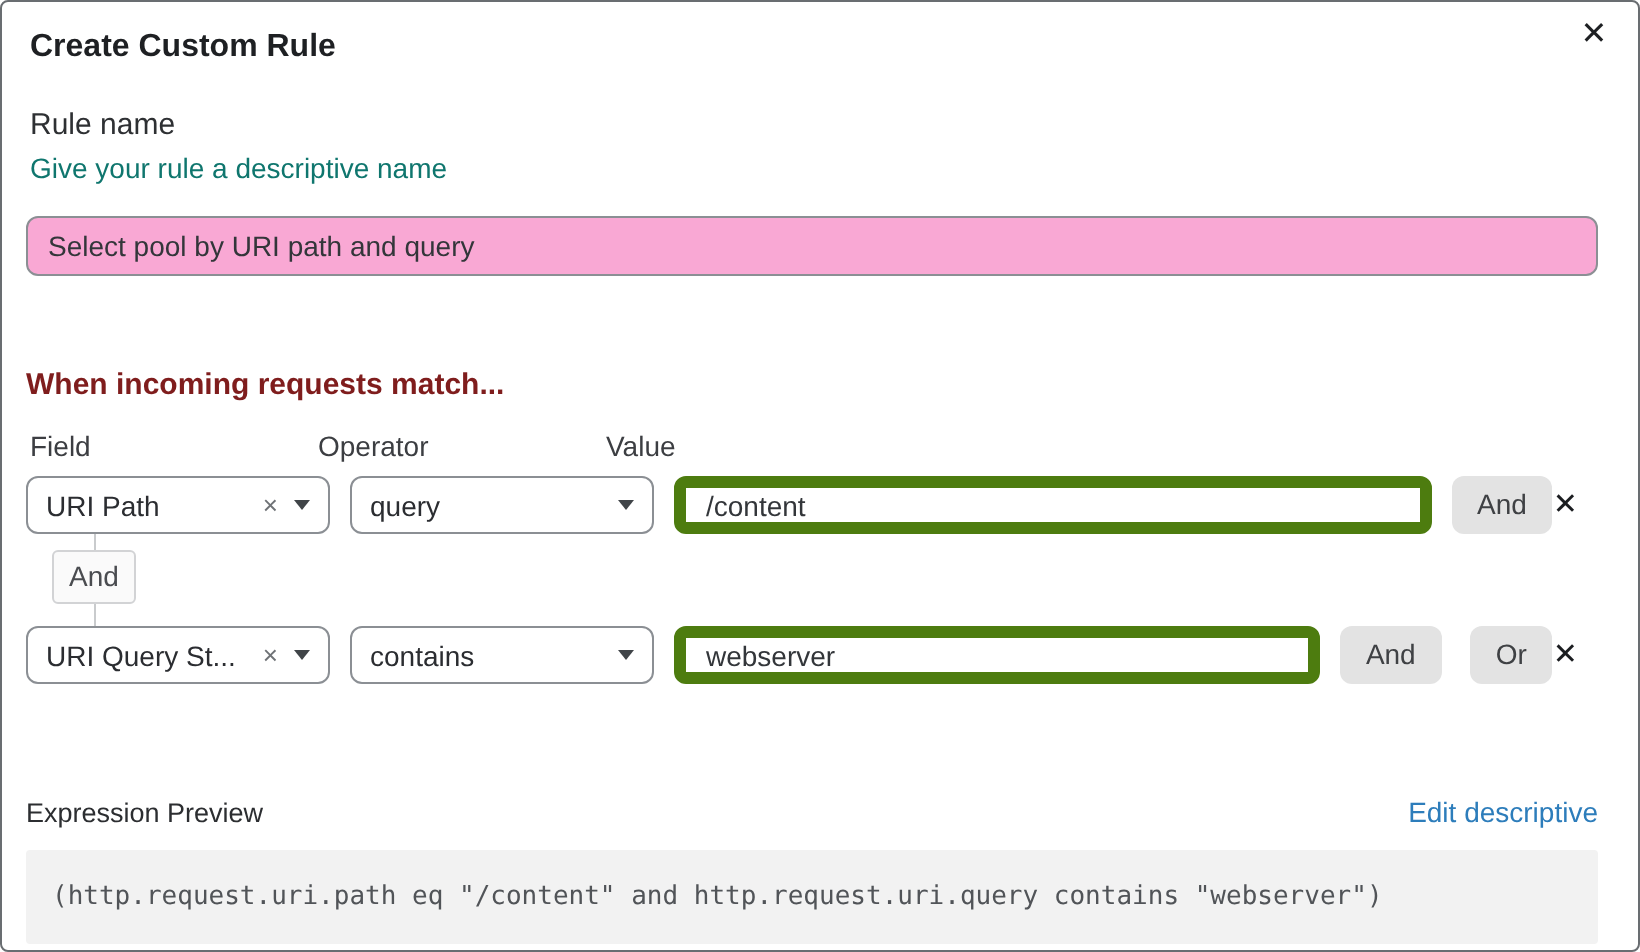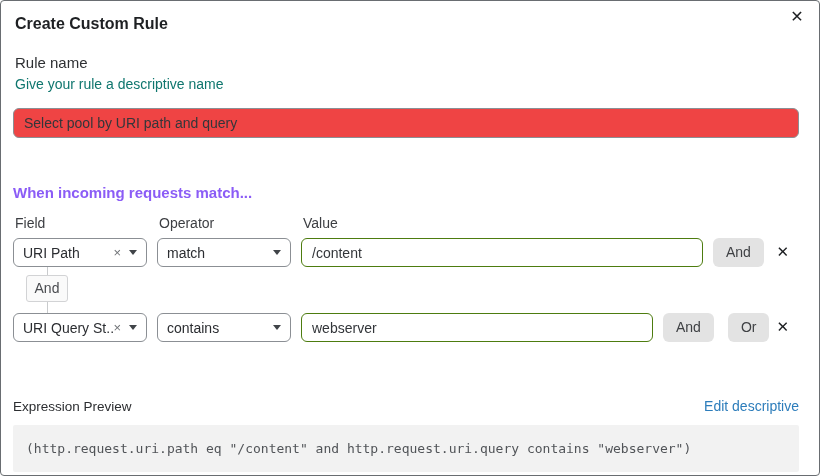--- a/index.html
+++ b/index.html
@@ -31,41 +31,41 @@
   }
 
   
   .rule-label { margin: 19px 0 0 2px; font-size: 15px; color: #2e3033; line-height: 17px; }
   .rule-help  { margin: 5px 0 16px 2px; font-size: 14px; color: #0f766e; line-height: 16px; }
   .text-input {
     display: block; width: 100%; height: 30px; margin-top: 7px;
     border: 1px solid #8b8f94; border-radius: 6px;
     padding: 0 10px; font-size: 14px; color: #33363a;
     font-family: "Liberation Sans", sans-serif;
-    background: #ef4444; outline: none;
+    background: #f9a8d4; outline: none;
   }
 
   
-  .match-heading { margin: 46px 0 0 0; font-size: 15px; font-weight: 700; color: #8b5cf6; line-height: 17px; }
+  .match-heading { margin: 46px 0 0 0; font-size: 15px; font-weight: 700; color: #7f1d1d; line-height: 17px; }
   .col-labels { display: flex; margin-top: 15px; font-size: 14px; color: #3c3e42; line-height: 15px; }
   .col-labels .col { width: 134px; margin-right: 10px; padding-left: 2px; }
 
   .match-row { display: flex; align-items: center; margin-top: 7px; height: 29px; }
   .select {
-    width: 134px; height: 29px; margin-right: 10px; flex: none;
+    width: 152px; height: 29px; margin-right: 10px; flex: none;
     border: 1px solid #8b8f94; border-radius: 6px;
     display: flex; align-items: center; padding: 0 9px;
     background: #fff; cursor: pointer; font-size: 14px; color: #2b2d31;
   }
   .select .sel-text { flex: 1; white-space: nowrap; overflow: hidden; }
   .select .clear-x { color: #6f7276; font-size: 13px; margin-right: 8px; line-height: 1; }
   .caret { width: 0; height: 0; border-left: 4px solid transparent; border-right: 4px solid transparent; border-top: 5px solid #404448; flex: none; }
 
   .value-input {
-    height: 29px; border: 1px solid #4d7c0f; border-radius: 6px;
+    height: 29px; border: 6px solid #4d7c0f; border-radius: 6px;
     padding: 0 10px; font-size: 14px; color: #33363a;
     font-family: "Liberation Sans", sans-serif; outline: none; background: #fff;
   }
   .value-wide  { width: 402px; }
   .value-narrow{ width: 352px; }
 
   .logic-btn {
     height: 29px; padding: 0 13px; margin-left: 10px;
     background: #e3e3e3; color: #3f4144; border: none; border-radius: 6px;
     font-size: 14px; font-family: "Liberation Sans", sans-serif; cursor: pointer;
@@ -124,21 +124,21 @@
       <span class="col">Value</span>
     </div>
 
     <div class="match-row">
       <div class="select">
         <span class="sel-text">URI Path</span>
         <span class="clear-x">×</span>
         <span class="caret"></span>
       </div>
       <div class="select">
-        <span class="sel-text">match</span>
+        <span class="sel-text">query</span>
         <span class="caret"></span>
       </div>
       <input class="value-input value-wide" type="text" value="/content" style="">
       <button class="logic-btn">And</button>
       <button class="row-delete">✕</button>
     </div>
 
     <div class="connector">
       <span class="vline top"></span>
       <span class="and-badge">And</span>

